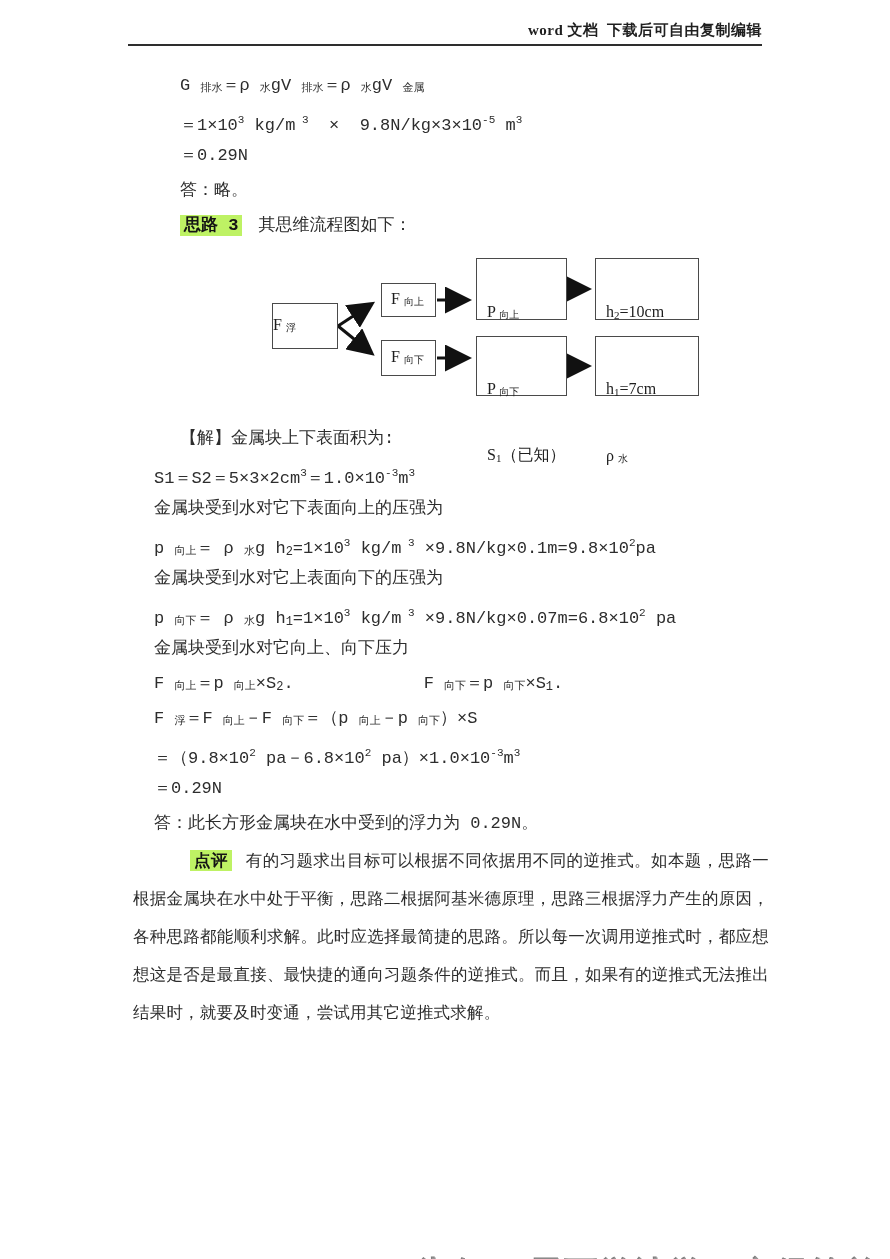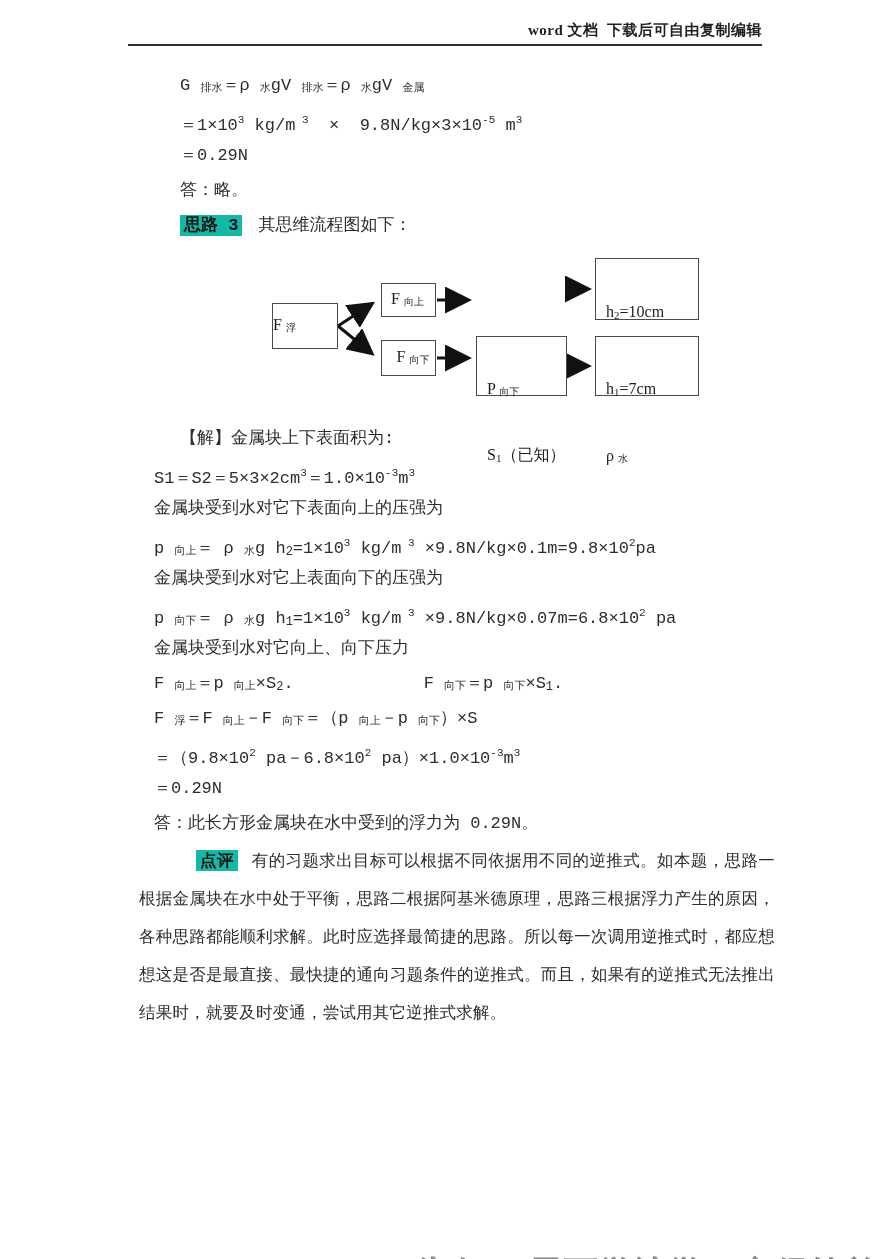--- a/index.html
+++ b/index.html
@@ -18,44 +18,44 @@
   .ln{
     line-height:35px;height:35px;margin-left:26px;font-size:17px;white-space:pre;color:#2d2d2d;font-family:Liberation Mono, monospace;
   }
   .ln.indent{margin-left:52px;}
   .seg-n{font-size:17px;}
   .seg-s{font-size:11px;vertical-align:-1px;letter-spacing:0;}
   .seg-p{font-size:11px;vertical-align:7px;}
   .seg-d{font-size:12px;vertical-align:-2px;}
   .seg-g{display:inline-block;width:130px;}
   .hl{
-    background:#14b8a6;font-weight:bold;color:#141414;padding:1px 4px;font-size:17px;
+    background:#bef264;font-weight:bold;color:#141414;padding:1px 4px;font-size:17px;
   }
   .route-rest{margin-left:16px;font-size:17px;}
   
   .diagram{position:relative;height:152px;width:470px;margin:12px 0 14px 130px;}
   .diagram svg{position:absolute;left:0;top:0;}
   .dbox{
     position:absolute;border:1px solid #4a4a4a;background:#ffffff;box-sizing:border-box;
     font-size:16px;color:#1e1e1e;white-space:pre;
   }
   .dbox .seg-n{font-size:16px;}
   .dbox .seg-s{font-size:10px;vertical-align:-1px;}
   .dbox .seg-d{font-size:11px;vertical-align:-2px;}
   .dbox .dline{padding-left:10px;line-height:27px;}
   .b-ffu{left:14px;top:48px;width:66px;height:46px;display:flex;align-items:center;}
   .b-fup{left:123px;top:28px;width:55px;height:34px;display:flex;align-items:center;padding-left:9px;}
-  .b-fdown{left:123px;top:85px;width:55px;height:36px;display:flex;align-items:center;padding-left:9px;justify-content:center;}
+  .b-fdown{left:123px;top:85px;width:55px;height:36px;display:flex;align-items:center;padding-left:9px;}
   .b-pup{left:218px;top:3px;width:91px;height:62px;padding-top:3px;}
   .b-pdown{left:218px;top:81px;width:91px;height:60px;padding-top:2px;}
   .b-h2{left:337px;top:3px;width:104px;height:62px;padding-top:3px;}
   .b-h1{left:337px;top:81px;width:104px;height:60px;padding-top:2px;}
   
   .comment{
-    margin:1px 0 0 11px;width:636px;font-size:16.5px;letter-spacing:0.2px;line-height:38px;
+    margin:1px 0 0 5px;width:636px;font-size:16.5px;letter-spacing:0.2px;line-height:38px;
     text-align:justify;text-indent:57px;color:#2d2d2d;
   }
   .comment .hl{font-size:16.5px;}
   .comment-text{margin-left:14px;}
   
   .footer{
     position:absolute;top:1252px;right:10px;
     font-family:"Liberation Sans","DejaVu Sans",sans-serif;font-weight:bold;font-size:34px;
     color:#979797;text-shadow:-1px -1px 0 #7d7d7d,2px 2px 0 #ffffff;letter-spacing:1px;white-space:pre;margin-left:20px;
   }
@@ -95,20 +95,24 @@
       </svg>
       <div class="dbox b-ffu">
         <div class="dline" style="padding-left:0"><span class="seg-n">F </span><span class="seg-s">浮</span></div>
       </div>
       <div class="dbox b-fup">
         <div class="dline" style="padding-left:0"><span class="seg-n">F </span><span class="seg-s">向上</span></div>
       </div>
       <div class="dbox b-fdown">
         <div class="dline" style="padding-left:0"><span class="seg-n">F </span><span class="seg-s">向下</span></div>
       </div>
+      <div class="dbox b-pup">
+        <div class="dline"><span class="seg-n">P </span><span class="seg-s">向上</span></div>
+        <div class="dline"><span class="seg-n">S</span><span class="seg-d">2</span><span class="seg-n">（已知）</span></div>
+      </div>
       <div class="dbox b-h2">
         <div class="dline"><span class="seg-n">h</span><span class="seg-d">2</span><span class="seg-n">=10cm</span></div>
         <div class="dline"><span class="seg-n">ρ </span><span class="seg-s">水</span></div>
       </div>
       <div class="dbox b-pdown">
         <div class="dline"><span class="seg-n">P </span><span class="seg-s">向下</span></div>
         <div class="dline"><span class="seg-n">S</span><span class="seg-d">1</span><span class="seg-n">（已知）</span></div>
       </div>
       <div class="dbox b-h1">
         <div class="dline"><span class="seg-n">h</span><span class="seg-d">1</span><span class="seg-n">=7cm</span></div>

